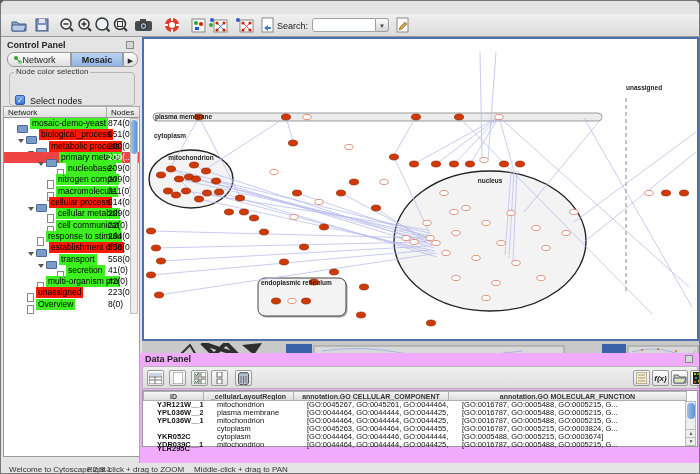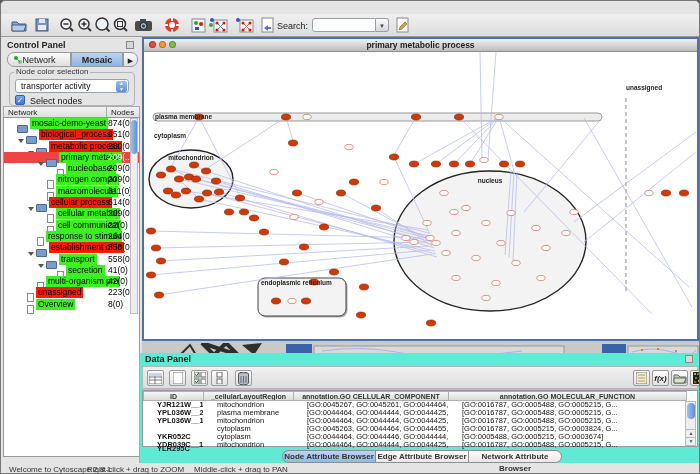--- a/index.html
+++ b/index.html
@@ -59,21 +59,21 @@
   .trow.sel .tcount{color:#fff;}
   .sbar{background:#eee;border:1px solid #bbb;}
   .sthumb{background:linear-gradient(90deg,#9cc0ee,#5d8fd6);border-radius:4px;}
   
   .netwin{left:141px;top:36px;width:557px;height:304px;border:2px solid #4c6fae;background:#fff;}
   .net-titlebar{left:0;top:0;width:553px;height:13px;
     background:linear-gradient(#f0f0f0,#bdbdbd);border-bottom:1px solid #8e8e8e;}
   .net-title{width:100%;text-align:center;font-size:8.5px;font-weight:bold;color:#222;top:1px;}
   .mdistrip{left:141px;top:340px;width:557px;height:12px;background:#c9c9c9;overflow:hidden;}
   
-  .dpanel{left:138px;top:352px;width:560px;height:110px;background:#5eead4;border-left:1px solid #aaa;}
+  .dpanel{left:138px;top:352px;width:560px;height:110px;background:#f0abfc;border-left:1px solid #aaa;}
   .dtoolbar{background:linear-gradient(#f0f0f0,#ddd);border:1px solid #b5b5b5;}
   .dbi{width:17px;height:16px;border:1px solid #9a9a9a;background:linear-gradient(#fcfcfc,#e2e2e2);
     border-radius:2px;display:flex;align-items:center;justify-content:center;}
   .th{font-size:7px;font-weight:bold;color:#333;background:linear-gradient(#f6f6f6,#dcdcdc);
     border:1px solid #b0b0b0;text-align:center;line-height:9px;overflow:hidden;white-space:nowrap;}
   .td{font-size:7.5px;color:#111;line-height:8px;overflow:hidden;white-space:nowrap;padding-left:14px;}
   .td.idc{font-weight:bold;}
   .dtable{background:#fff;border:1px solid #999;}
   .seg{height:13px;font-size:8px;font-weight:bold;color:#333;text-align:center;line-height:12px;
     border:1px solid #8e8e8e;background:linear-gradient(#fcfcfc,#e8e8e8);}
@@ -205,24 +205,20 @@
         </svg>
       <span>Network</span>
     </div>
     <div class="abs tab sel" style="left:68px;top:13px;width:52px;">
       <span>Mosaic</span>
     </div>
     <div class="abs tab" style="left:120px;top:13px;width:15px;border-radius:0 7px 7px 0;font-size:7px;">▶</div>
 
     <div class="abs groupbox" style="left:6px;top:33px;width:126px;height:34px;"></div>
     <div class="abs legend" style="left:11px;top:28px;">Node color selection</div>
-    <div class="abs combo" style="left:12px;top:40px;width:114px;height:14px;">
-      <span>transporter activity</span>
-      <div class="combo-cap">▲<br>▼</div>
-    </div>
 
     <div class="abs chk" style="left:12px;top:56px;">✓</div>
     <div class="abs chk-label" style="left:27px;top:57px;">Select nodes</div>
 
     <div class="abs colhead" style="left:0px;top:67px;width:104px;">Network</div>
     <div class="abs colhead" style="left:103px;top:67px;width:34px;">Nodes</div>
 
     <div class="abs treebox" style="left:0px;top:78px;width:137px;height:340px;">
       <div id="tree">
           <div class="trow"><span style="display: inline-block; width: 4px; height: 1px;"></span><span style="display: inline-block; width: 9px; height: 1px;"></span><span class="fold"></span><span class="tlabel hl-g" style="max-width: 96px;">mosaic-demo-yeast</span><span class="tcount">874(0)</span></div>
@@ -260,26 +256,20 @@
       <rect x="460" y="1" width="24" height="11" fill="#3a62a8"></rect>
       <rect x="486" y="3" width="70" height="9" fill="#d9d9d9" stroke="#9a9a9a"></rect>
       <path d="M490 9 q20 -6 40 0 t24 -2" stroke="#aab4e0" fill="none"></path>
       <circle cx="500" cy="7" r="1" fill="#cc7700"></circle>
         <circle cx="516" cy="6" r="1" fill="#cc7700"></circle>
         <circle cx="534" cy="8" r="1" fill="#cc7700"></circle>
     </svg>
   </div>
 
   <div class="abs netwin">
-    <div class="abs net-titlebar">
-      <div class="abs light" style="left:5px;top:2px;width:7px;height:7px;background:#e24b41;"></div>
-      <div class="abs light" style="left:15px;top:2px;width:7px;height:7px;background:#f09a36;"></div>
-      <div class="abs light" style="left:25px;top:2px;width:7px;height:7px;background:#7fc046;"></div>
-      <div class="abs net-title">primary metabolic process</div>
-    </div>
     <svg id="netsvg" width="553" height="287" style="position:absolute;left:0;top:13px;background:#fff;">
         <rect x="9" y="61" width="449" height="8" rx="4" fill="#ececec" stroke="#999"></rect>
         <ellipse cx="47" cy="127" rx="42" ry="29" fill="#f3f3f3" stroke="#222222" stroke-width="1.4"></ellipse>
         <ellipse cx="346" cy="189" rx="96" ry="70" fill="#f3f3f3" stroke="#222222" stroke-width="1.4"></ellipse>
         <rect x="115.5" y="227.5" width="88" height="38" rx="7" fill="#555" opacity="0.5"></rect>
         <rect x="114" y="226" width="88" height="38" rx="7" fill="#f3f3f3" stroke="#444"></rect>
         <line x1="482" y1="46" x2="482" y2="241" stroke="#888" stroke-dasharray="4 3"></line>
         <line x1="27" y1="117" x2="285" y2="181" stroke="#b7bbec" stroke-width="0.9" opacity="0.85"></line>
         <line x1="35" y1="127" x2="286" y2="184" stroke="#b7bbec" stroke-width="0.9" opacity="0.85"></line>
         <line x1="45" y1="125" x2="287" y2="187" stroke="#b7bbec" stroke-width="0.9" opacity="0.85"></line>
@@ -524,23 +514,18 @@
           <div class="td abs" style="left: 150px; top: 50px; width: 155px; height: 8px;">[GO:0044464, GO:0044444, GO:0044425, G...</div>
           <div class="td abs" style="left: 305px; top: 50px; width: 238px; height: 8px;">[GO:0016787, GO:0005488, GO:0005215, G...</div>
         </div>
       <div class="abs sbar" style="right:1px;top:10px;width:11px;height:45px;">
         <div class="sthumb" style="position:absolute;left:1px;top:1px;width:8px;height:16px;"></div>
         <div style="position:absolute;left:0;bottom:8px;width:10px;height:8px;border-top:1px solid #bbb;font-size:5px;text-align:center;color:#555;">▲</div>
         <div style="position:absolute;left:0;bottom:0;width:10px;height:8px;border-top:1px solid #bbb;font-size:5px;text-align:center;color:#555;">▼</div>
       </div>
     </div>
 
-    <div id="seg-tabs" class="abs" style="left:142px;top:97px;width:280px;height:13px;display:flex;">
-        <div class="seg sel" style="flex: 1 1 0%; border-radius: 7px 0px 0px 7px; border-right: none;">Node Attribute Browser</div>
-        <div class="seg" style="flex: 1 1 0%; border-right: none;">Edge Attribute Browser</div>
-        <div class="seg" style="flex: 1 1 0%; border-radius: 0px 7px 7px 0px;">Network Attribute Browser</div>
-      </div>
   </div>
 
   <div class="abs status" style="left:8px;">Welcome to Cytoscape 2.8.1</div>
   <div class="abs status" style="left:86px;">Right-click + drag to ZOOM</div>
   <div class="abs status" style="left:193px;">Middle-click + drag to PAN</div>
 </div>
 
 </body></html>

